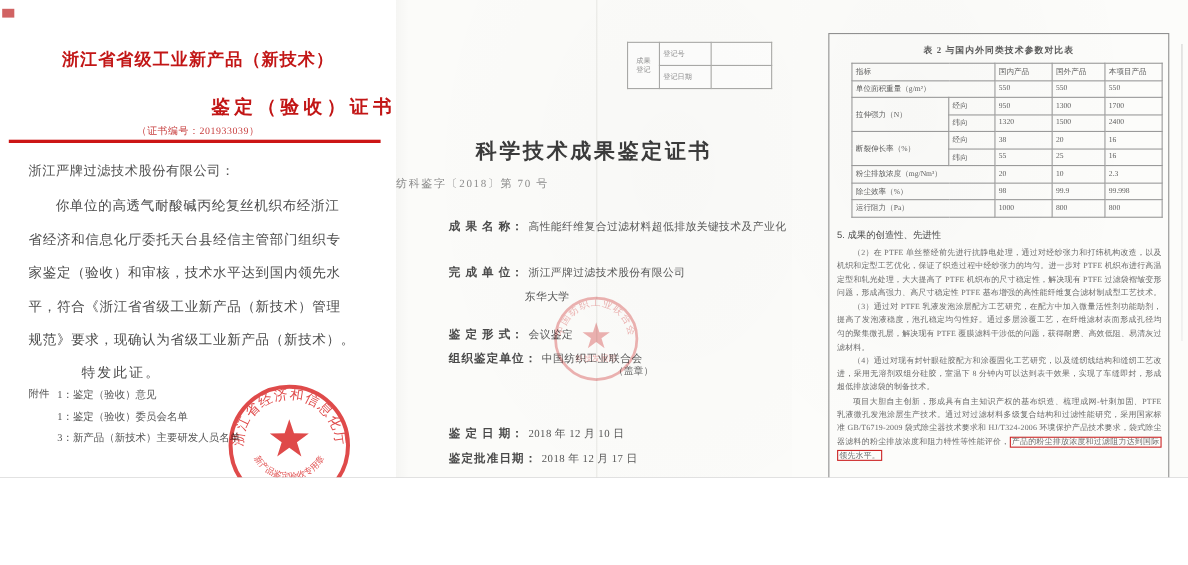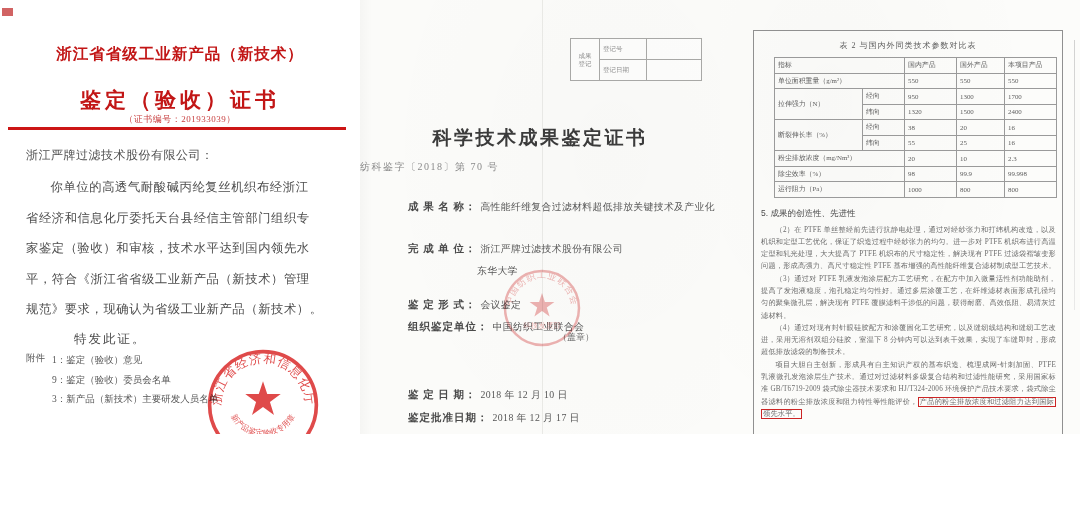--- a/index.html
+++ b/index.html
@@ -8,22 +8,22 @@
     font-family:"Liberation Serif","DejaVu Serif",serif;
     background:#404040;
   }
   .doc{position:absolute;top:0;height:514px;width:360px;}
   
   .doc-left{left:0;background:#ffffff;}
   .l-corner{position:absolute;left:2px;top:8px;width:11px;height:8px;background:#c63c3c;opacity:.8;}
   .l-title1{position:absolute;left:0;top:44px;width:360px;margin:0;text-align:center;
     font-family:"Liberation Sans","DejaVu Sans",sans-serif;font-size:15.5px;font-weight:700;
     color:#c21616;letter-spacing:1px;}
-  .l-title2{position:absolute;left:0;top:86px;width:360px;margin:0;text-align:center;
-    font-family:"Liberation Sans","DejaVu Sans",sans-serif;font-size:21px;font-weight:700;
+  .l-title2{position:absolute;left:0;top:86px;width:360px;margin:0;text-align:right;
+    font-family:"Liberation Sans","DejaVu Sans",sans-serif;font-size:17px;font-weight:700;
     color:#c21616;letter-spacing:4px;}
   .l-certno{position:absolute;left:0;top:113px;width:360px;text-align:center;
     font-size:9px;color:#c84040;letter-spacing:.5px;}
   .l-rule{position:absolute;left:8px;top:127px;width:338px;height:2.5px;background:#cc1515;}
   .l-salutation{position:absolute;left:26px;top:147px;font-size:12px;color:#4f4f4f;letter-spacing:.5px;}
   .l-body{position:absolute;left:26px;top:172px;width:316px;font-size:12.3px;color:#4c4c4c;
     line-height:30.5px;letter-spacing:.6px;}
   .l-body .ln{white-space:nowrap;}
   .l-body .indent{text-indent:2em;}
   .l-issue{position:absolute;left:74px;top:331px;font-size:12.5px;color:#4a4a4a;letter-spacing:2px;}
@@ -70,21 +70,21 @@
     font-family:"Liberation Sans","DejaVu Sans",sans-serif;font-size:13px;font-weight:400;
     color:#383838;letter-spacing:2px;}
   
   .doc-right{left:720px;background:#fcfcfa;
     background-image:radial-gradient(ellipse at 30% 20%,rgba(0,0,0,.015),rgba(0,0,0,0) 60%);}
   .r-frame{position:absolute;left:33px;top:30px;width:310px;height:448px;
     border:1px solid #909090;box-sizing:border-box;}
   .r-scan-edge{position:absolute;right:5px;top:40px;width:1px;height:270px;
     background:linear-gradient(#b5b5b5,#dddddd);opacity:.6;}
   .r-table-title{margin:9px 0 0 0;text-align:center;font-size:8px;color:#5a5a5a;
-    font-weight:400;letter-spacing:1px;}
+    font-weight:700;letter-spacing:1px;}
   .r-table{margin:6px 0 0 20px;border-collapse:collapse;width:282px;
     font-size:6.9px;color:#5d5d5d;table-layout:fixed;}
   .r-table th,.r-table td{border:1px solid #9a9a9a;padding:1.5px 3px;height:11.5px;
     font-weight:normal;text-align:left;overflow:hidden;white-space:nowrap;}
   .r-heading{margin:10px 6px 0 7px;font-size:8.5px;font-weight:400;color:#4b4b4b;
     font-family:"Liberation Sans","DejaVu Sans",sans-serif;}
   .r-paras{margin:4px 6px 0 7px;font-size:7.2px;line-height:12.3px;text-align:justify;
     color:#6b6b6b;letter-spacing:.2px;}
   .r-paras p{margin:0;text-indent:2em;}
   .r-highlight{border:1px solid #cc2525;padding:0 1px;
@@ -109,21 +109,21 @@
       <div class="ln">省经济和信息化厅委托天台县经信主管部门组织专</div>
       <div class="ln">家鉴定（验收）和审核，技术水平达到国内领先水</div>
       <div class="ln">平，符合《浙江省省级工业新产品（新技术）管理</div>
       <div class="ln">规范》要求，现确认为省级工业新产品（新技术）。</div>
     </div>
     <div class="l-issue">特发此证。</div>
     <div class="l-attach">
       <span class="l-attach-label">附件</span>
       <div class="l-attach-lines">
         <div>1：鉴定（验收）意见</div>
-        <div>9：鉴定（验收）委员会名单</div>
+        <div>1：鉴定（验收）委员会名单</div>
         <div>3：新产品（新技术）主要研发人员名单</div>
       </div>
     </div>
     <svg class="l-seal" viewBox="0 0 110 110">
       <circle cx="55" cy="55" r="51.5" fill="none" stroke="#dd3a3a" stroke-width="3.5"></circle>
       <path d="M55,32 L59.1,44.3 L72.1,44.4 L61.7,52.2 L65.6,64.6 L55,57 L44.4,64.6 L48.3,52.2 L37.9,44.4 L50.9,44.3 Z" fill="#dd3a3a"></path>
       <defs>
         <path id="l-arc-top" d="M 14.6,62.1 A 41,41 0 1 1 95.4,62.1" fill="none"></path>
         <path id="l-arc-bottom" d="M 26,69 A 35,35 0 0 0 84,69" fill="none"></path>
       </defs>

